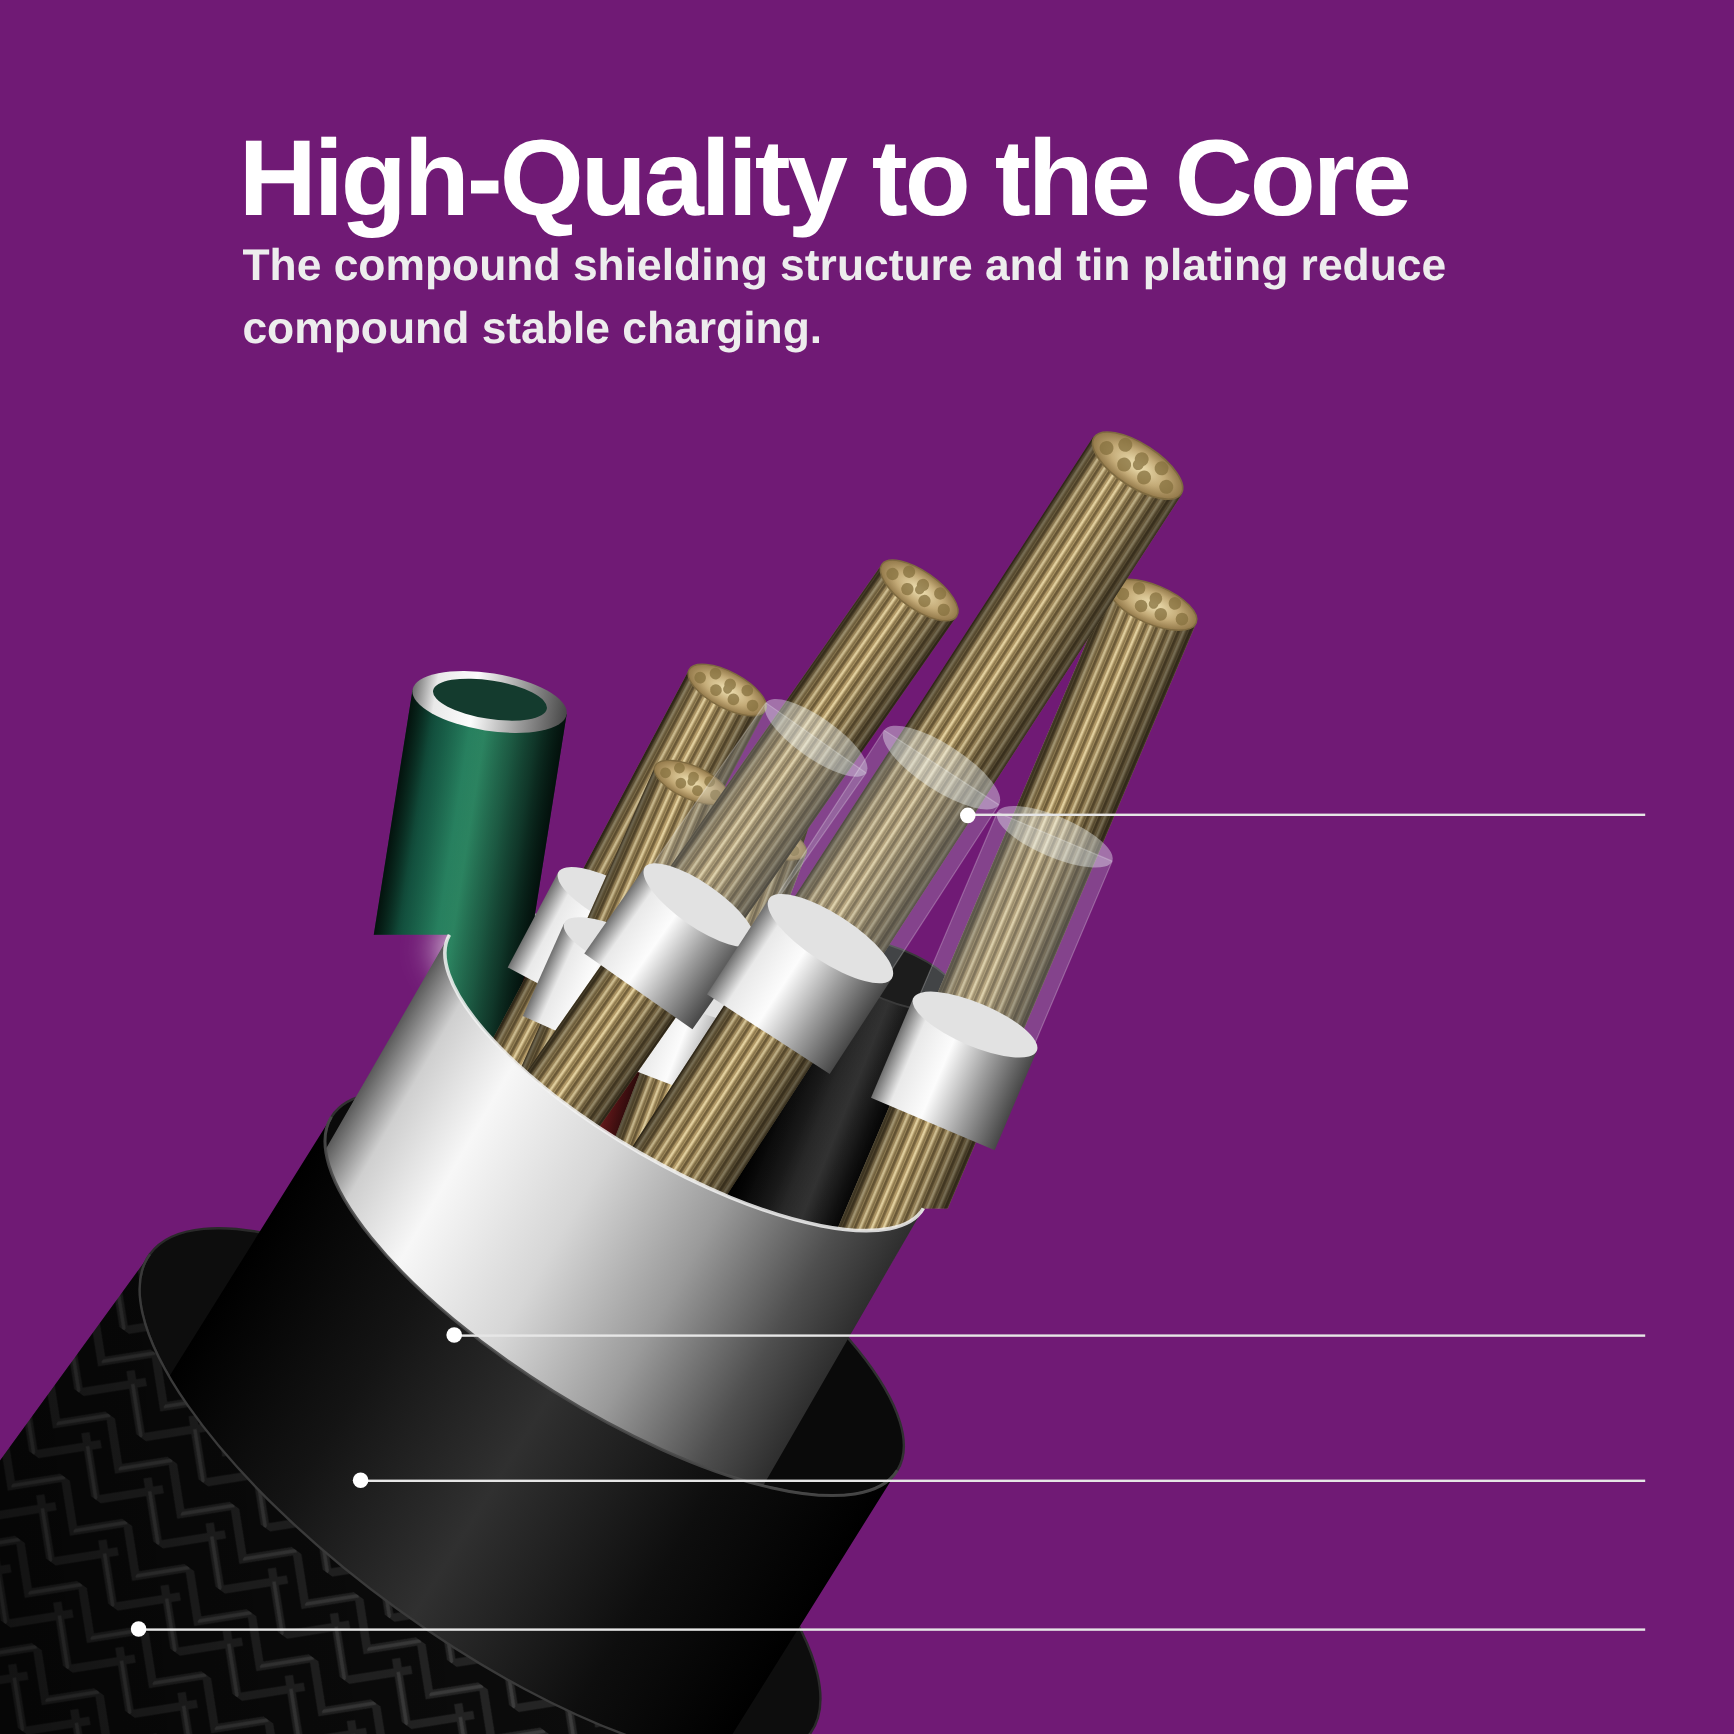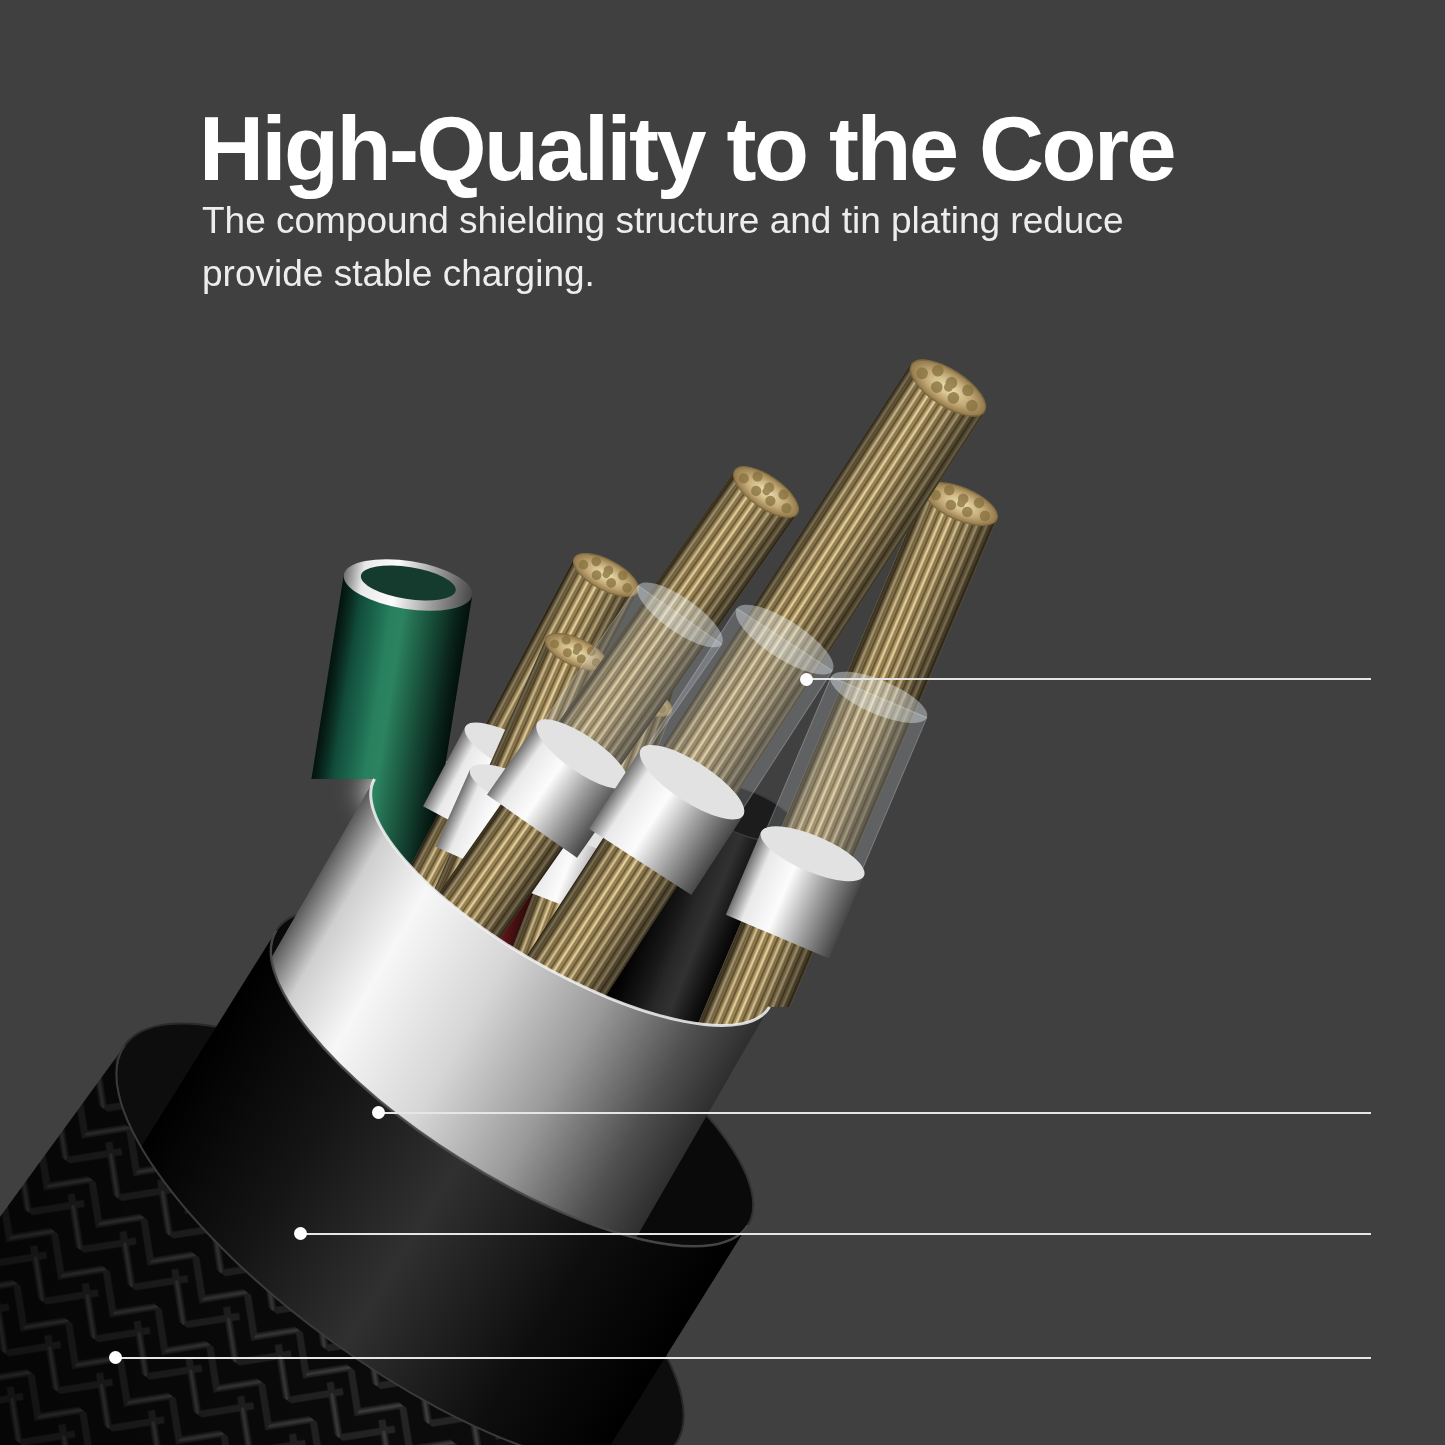--- a/index.html
+++ b/index.html
@@ -1,26 +1,26 @@
 <!DOCTYPE html>
 <html><head>
 <meta charset="utf-8">
 <style>
   html,body{margin:0;padding:0;background:#000;}
   #stage{
-    position:relative;width:1445px;height:1445px;background:#404040;overflow:hidden;
+    position:relative;width:1445px;height:1445px;background:#701a75;overflow:hidden;
     font-family:"Liberation Sans",sans-serif;color:#fff;
   }
   #cable-svg{position:absolute;left:0;top:0;width:1445px;height:1445px;}
   .page-title{
     position:absolute;left:199px;top:44px;font-size:90px;font-weight:700;
     letter-spacing:-2.5px;line-height:1;color:#ffffff;white-space:nowrap;
   }
   .page-desc{
-    position:absolute;left:202px;top:194px;font-size:37px;font-weight:400;
+    position:absolute;left:202px;top:194px;font-size:37px;font-weight:700;
     line-height:53px;color:#ededed;
   }
   .page-desc div{white-space:nowrap;}
   .callout{position:absolute;}
   .callout-line{position:absolute;height:2px;background:#e6e6e6;}
   .callout-dot{
     position:absolute;width:13px;height:13px;border-radius:50%;background:#ffffff;
   }
   #co0 .callout-line{left:806px;top:678px;width:565px;}
   #co0 .callout-dot{left:800px;top:673px;}
@@ -257,21 +257,21 @@
     <g transform="translate(400,1245) rotate(36)">
       <path d="M-340,0 A340,118 0 0 0 340,0 L340,820 L-340,820 Z" fill="url(#braid)"></path>
       <path d="M-340,0 A340,118 0 0 0 340,0 L340,820 L-340,820 Z" fill="url(#braidShade)"></path>
       <path d="M-340,0 A340,118 0 0 0 340,0" fill="none" stroke="#3a3a3a" stroke-width="2"></path>
     </g>
   </svg>
 
   <h1 class="page-title">High-Quality to the Core</h1>
   <div class="page-desc">
     <div>The compound shielding structure and tin plating reduce</div>
-    <div>provide stable charging.</div>
+    <div>compound stable charging.</div>
   </div>
 
   <div class="callout" id="co0">
 
     <span class="callout-line"></span>
     <span class="callout-dot"></span>
   </div>
   <div class="callout" id="co1">
 
     <span class="callout-line"></span>

